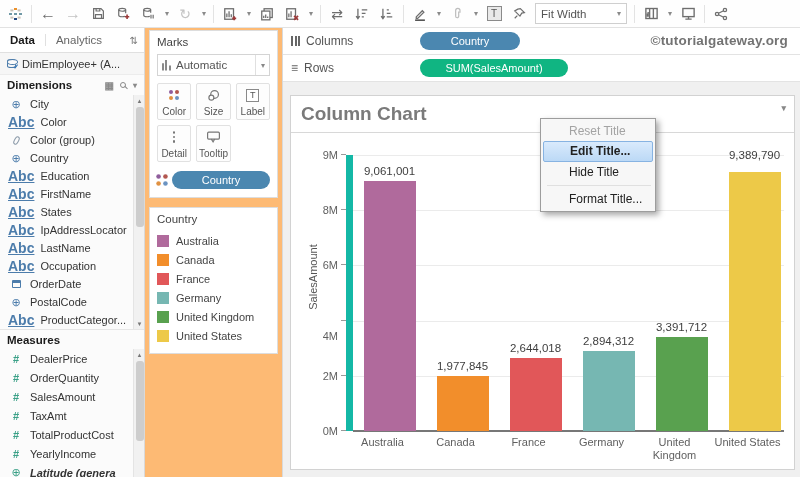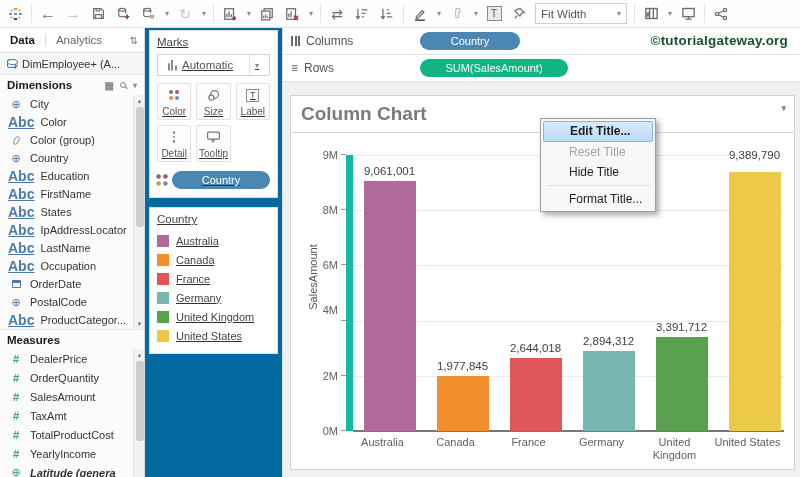--- a/index.html
+++ b/index.html
@@ -65,25 +65,25 @@
   .ficon.green { color:#3aa087; }
   .ficon.hash { font-size:11px; font-weight:bold; }
   .glyph-cal { width:9px; height:8px; border:1px solid #4c7cab; border-top-width:3px; border-radius:1px; }
   .glyph-clip { width:5px; height:9px; border:1.2px solid #8b9aa9; border-radius:2.5px/3.5px; transform:rotate(28deg); }
   .italic { font-style:italic;font-weight:bold; }
   .vscroll { position:absolute; right:0; top:0; bottom:0; width:11px; background:#f1f1f1; border-left:1px solid #e4e4e4; }
   .vscroll .arr { position:absolute; left:0; width:11px; height:11px; font-size:6px; color:#777; display:flex; align-items:center; justify-content:center; }
   .vscroll .arr.up { top:0; } .vscroll .arr.dn { bottom:0; }
   .vscroll .thumb { position:absolute; left:1.5px; width:8px; background:#cdcdcd; border-radius:3px; }
   
-  .marks-pane { position:absolute; left:145px; top:28px; width:138px; bottom:0; background:#0369a1; border-right:1px solid #d9d9d9;text-decoration:underline; }
+  .marks-pane { position:absolute; left:145px; top:28px; width:138px; bottom:0; background:#fdba74; border-right:1px solid #d9d9d9; }
   .card { background:#fff; border:1px solid #ddd; margin:0 0 9px 0; }
   .marks-card { padding:5px 7px 8px 7px; }
   .card-title { font-size:11.5px; color:#444; margin-bottom:6px; }
-  .mark-select { display:flex; align-items:center; height:22px; border:1px solid #d4d4d4; background:#fff; font-size:11.5px; color:#555; padding:0 10px; gap:5px; }
+  .mark-select { display:flex; align-items:center; height:22px; border:1px solid #d4d4d4; background:#fff; font-size:11.5px; color:#555; padding:0 4px; gap:5px; }
   .mark-select .sel-caret { margin-left:auto; border-left:1px solid #e0e0e0; align-self:stretch; display:flex; align-items:center; padding-left:5px; font-size:8px; color:#888; }
   .minibars { width:9px; height:11px; background:linear-gradient(90deg,#8a8a8a 0 2px,transparent 2px 3.5px,#8a8a8a 3.5px 5.5px,transparent 5.5px 7px,#8a8a8a 7px 9px); clip-path:polygon(0 35%,33% 35%,33% 0,66% 0,66% 55%,100% 55%,100% 100%,0 100%); }
   .mark-btn-grid { display:grid; grid-template-columns:repeat(3,1fr); gap:5px; margin-top:7px; }
   .mark-btn { border:1px solid #e1e1e1; background:#fdfdfd; height:37px; display:flex; flex-direction:column; align-items:center; justify-content:flex-end; padding-bottom:2px; font-size:10px; color:#555; border-radius:2px; }
   .mark-btn .mi { flex:1; display:flex; align-items:center; justify-content:center; }
   .dots4 { position:relative; width:10px; height:10px; }
   .dots4 i { position:absolute; width:4px; height:4px; border-radius:50%; }
   .dots4 i:nth-child(1){ left:0; top:0; background:#8f5d9c; }
   .dots4 i:nth-child(2){ right:0; top:0; background:#b3574f; }
   .dots4 i:nth-child(3){ left:0; bottom:0; background:#e09142; }
@@ -483,41 +483,41 @@
 
   <div class="right-region">
     <div class="shelf">
       <span class="cols-icon">
           <i></i>
           <i></i>
           <i></i>
         </span>
       <span class="shelf-label">Columns</span>
       <span class="pill" style="width: 100px; background: rgb(75, 135, 176);">Country</span>
-      <span class="watermark" style="color: #14532d; text-align: right;">©tutorialgateway.org</span>
+      <span class="watermark" style="color: #737373; text-align: right;">©tutorialgateway.org</span>
     </div>
     <div class="shelf">
       <span class="rows-icon">≡</span>
       <span class="shelf-label">Rows</span>
       <span class="pill" style="width: 148px; background: rgb(16, 181, 130);">SUM(SalesAmount)</span>
     </div>
 
     <div class="worksheet">
       <div class="title-bar">
         <span class="sheet-title">Column Chart</span>
         <span class="title-caret">▾</span>
       </div>
       <div class="chart-region">
         <div class="ylabel">SalesAmount</div>
         <div class="yticks" id="yticks">
             <div class="ytick-label" style="bottom: -6px;">0M</div>
             <div class="ytick-mark" style="bottom: 0px;"></div>
             <div class="ytick-label" style="bottom: 49.2px;">2M</div>
             <div class="ytick-mark" style="bottom: 55.2px;"></div>
-            <div class="ytick-label" style="bottom: 115px;">4M</div>
+            <div class="ytick-label" style="bottom: 89px;">4M</div>
             <div class="ytick-mark" style="bottom: 110.4px;"></div>
             <div class="ytick-label" style="bottom: 159.6px;">6M</div>
             <div class="ytick-mark" style="bottom: 165.6px;"></div>
             <div class="ytick-label" style="bottom: 214.8px;">8M</div>
             <div class="ytick-mark" style="bottom: 220.8px;"></div>
             <div class="ytick-label" style="bottom: 270px;">9M</div>
             <div class="ytick-mark" style="bottom: 276px;"></div>
           </div>
         <div class="plot" id="plot">
           <div class="axis-base"></div>
@@ -545,20 +545,20 @@
             <div class="xlabel">France</div>
             <div class="xlabel">Germany</div>
             <div class="xlabel">United Kingdom</div>
             <div class="xlabel">United States</div>
           </div>
       </div>
     </div>
   </div>
 
   <div class="ctx-menu" id="ctx-menu">
+      <div class="ctx-item disabled">Reset Title</div>
       <div class="ctx-item hl">Edit Title...</div>
-      <div class="ctx-item disabled">Reset Title</div>
       <div class="ctx-item">Hide Title</div>
       <div class="ctx-sep"></div>
       <div class="ctx-item">Format Title...</div>
     </div>
 
 </div>
 
 </body></html>

